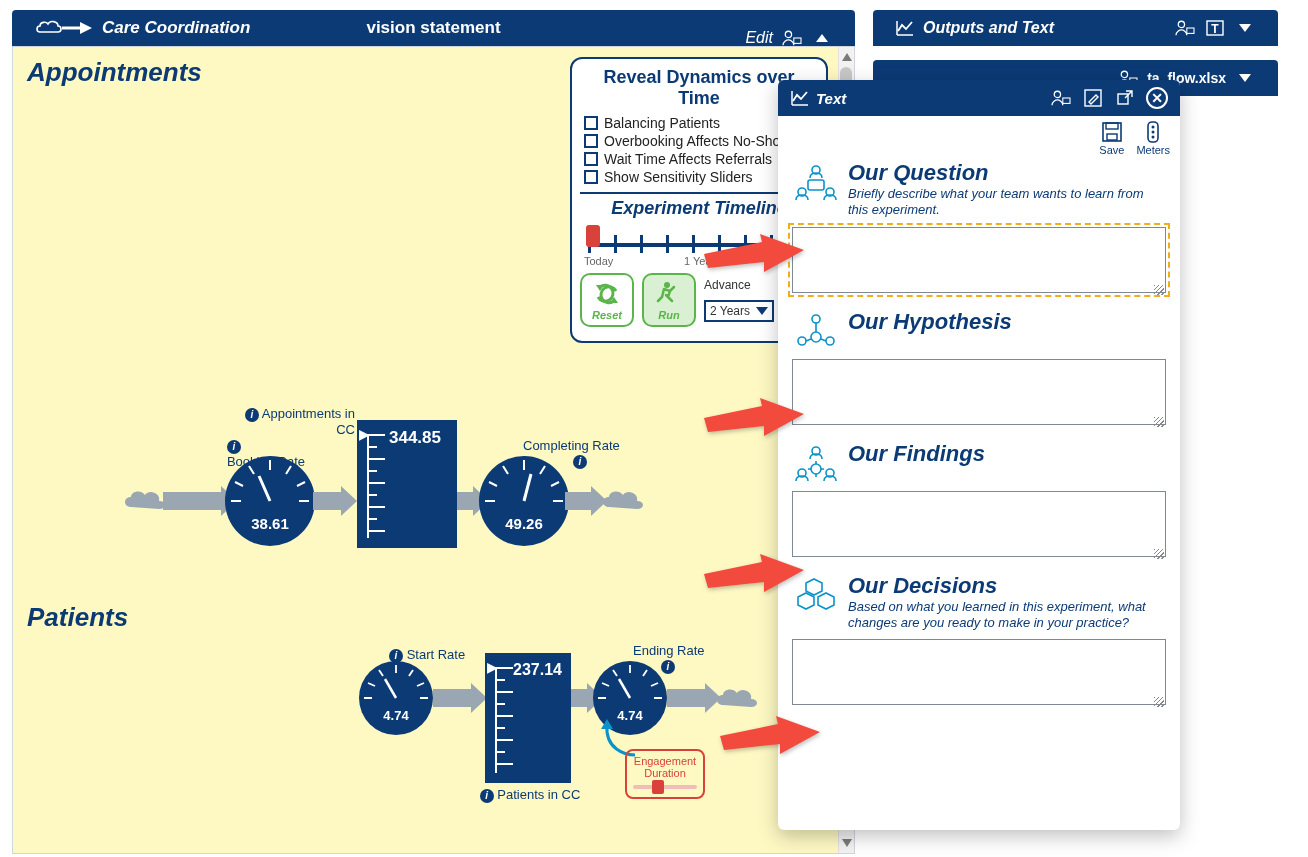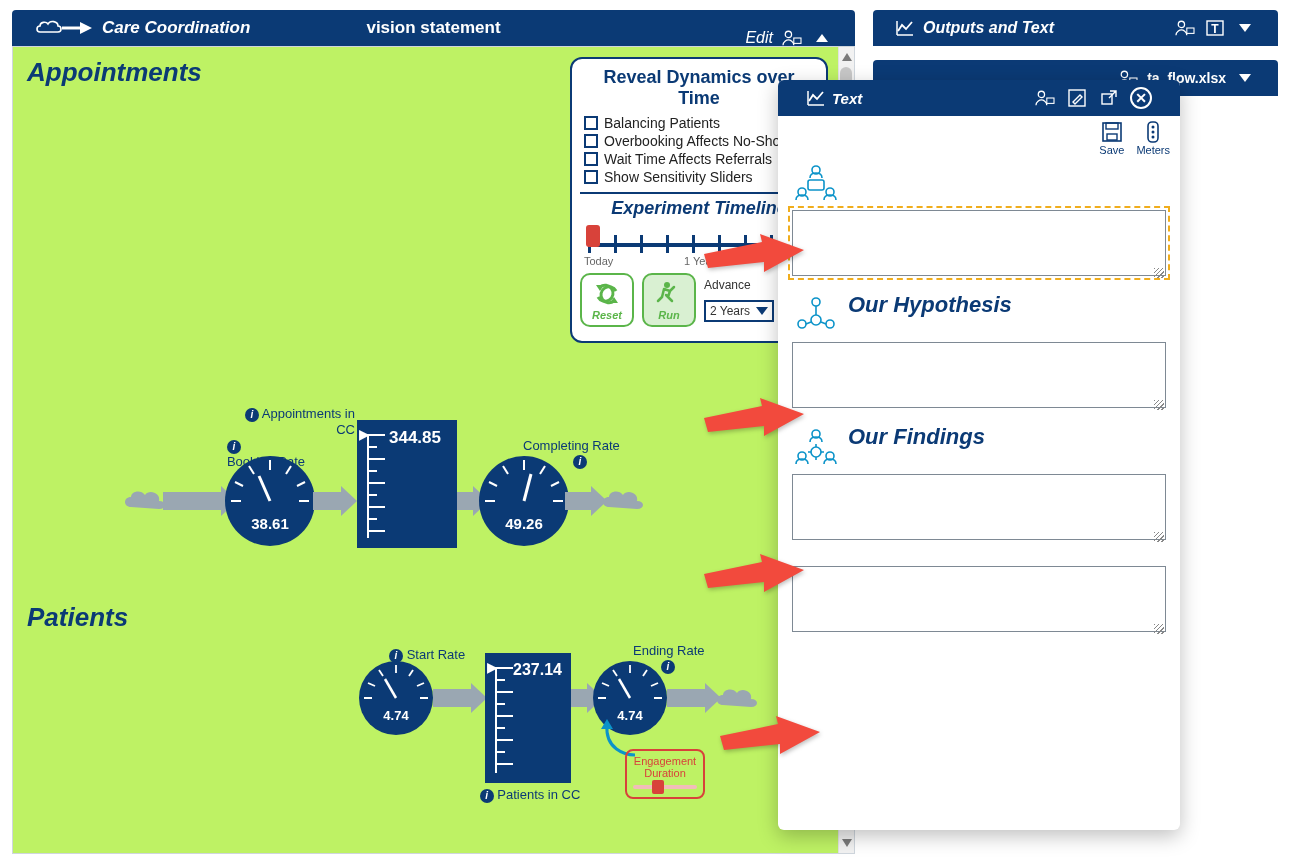--- a/index.html
+++ b/index.html
@@ -30,21 +30,21 @@
   .icon-btn { width: 22px; height: 22px; display: inline-flex; align-items: center; justify-content: center; cursor: pointer; }
   .caret { width: 0; height: 0; border-left: 6px solid transparent; border-right: 6px solid transparent; }
   .caret-up { border-bottom: 8px solid #fff; }
   .caret-down { border-top: 8px solid #fff; }
 
   .main-panel {
     position: absolute;
     left: 12px; top: 46px;
     width: 843px; height: 808px;
     border: 1px solid #cfd6dd;
-    background: #bef264;
+    background: #fef9c3;
     overflow: hidden;
   }
   .section-title {
     font-style: italic;
     font-weight: 600;
     color: #0b3a75;
     font-size: 26px;
     padding: 10px 14px 4px;
   }
 
@@ -126,21 +126,21 @@
   .text-panel {
     position: absolute;
     left: 778px; top: 80px;
     width: 402px; height: 750px;
     box-shadow: 0 6px 20px rgba(0,0,0,0.25);
     background: #fff;
     border-radius: 6px;
     overflow: hidden;
     z-index: 20;
   }
-  .text-panel .tp-header { background: #0b3a75; height: 36px; display: flex; align-items: center; padding: 0 28px; color: #fff; }
+  .text-panel .tp-header { background: #0b3a75; height: 36px; display: flex; align-items: center; padding: 0 12px; color: #fff; }
   .tp-header .tp-title { font-style: italic; font-weight: 600; font-size: 15px; margin-left: 6px; }
   .tp-header .tp-right { margin-left: auto; display: flex; gap: 10px; align-items: center; }
   .tp-close { width: 22px; height: 22px; border: 2px solid #fff; border-radius: 50%; display: inline-flex; align-items: center; justify-content: center; cursor: pointer; font-weight: bold; font-size: 14px; }
 
   .tp-body { position: relative; padding: 10px 14px 14px; height: calc(100% - 36px); overflow: hidden; }
   .tp-tools { position: absolute; right: 10px; top: 4px; display: flex; gap: 12px; }
   .tp-tool { display: flex; flex-direction: column; align-items: center; font-size: 11px; color: #0b3a75; cursor: pointer; }
   .tp-tool svg { width: 24px; height: 24px; }
 
   .section-block { margin-top: 4px; margin-bottom: 14px; }
@@ -539,20 +539,24 @@
             <g fill="none" stroke="#0b93c9" stroke-width="1.6">
               <circle cx="10" cy="30" r="4"></circle>
               <path d="M4 38c0-4 3-5 6-5s6 1 6 5"></path>
               <circle cx="38" cy="30" r="4"></circle>
               <path d="M32 38c0-4 3-5 6-5s6 1 6 5"></path>
               <circle cx="24" cy="8" r="4"></circle>
               <path d="M18 16c0-4 3-5 6-5s6 1 6 5"></path>
               <rect x="16" y="18" width="16" height="10" rx="2"></rect>
             </g>
           </svg>
+        <div class="sb-text">
+          <h3>Our Question</h3>
+          <p>Briefly describe what your team wants to learn from this experiment.</p>
+        </div>
       </div>
       <div style="position:relative;">
         <textarea class="sb-input focused" style=""></textarea>
         <div class="resize-grip"></div>
       </div>
     </div>
 
     <div class="section-block">
       <div class="sb-head">
         <svg class="sb-icon" viewBox="0 0 48 40">
@@ -594,20 +598,33 @@
           <h3>Our Findings</h3>
         </div>
       </div>
       <div style="position:relative;">
         <textarea class="sb-input" style=""></textarea>
         <div class="resize-grip"></div>
       </div>
     </div>
 
     <div class="section-block">
+      <div class="sb-head">
+        <svg class="sb-icon" viewBox="0 0 48 40">
+            <g fill="none" stroke="#0b93c9" stroke-width="1.6">
+              <polygon points="14,8 22,4 30,8 30,16 22,20 14,16"></polygon>
+              <polygon points="6,22 14,18 22,22 22,30 14,34 6,30"></polygon>
+              <polygon points="26,22 34,18 42,22 42,30 34,34 26,30"></polygon>
+            </g>
+          </svg>
+        <div class="sb-text">
+          <h3>Our Decisions</h3>
+          <p>Based on what you learned in this experiment, what changes are you ready to make in your practice?</p>
+        </div>
+      </div>
       <div style="position:relative;">
         <textarea class="sb-input" style=""></textarea>
         <div class="resize-grip"></div>
       </div>
     </div>
   </div>
 </div>
 
 <div class="red-arrow" style="left:704px; top:232px;">
   <svg viewBox="0 0 100 40">

